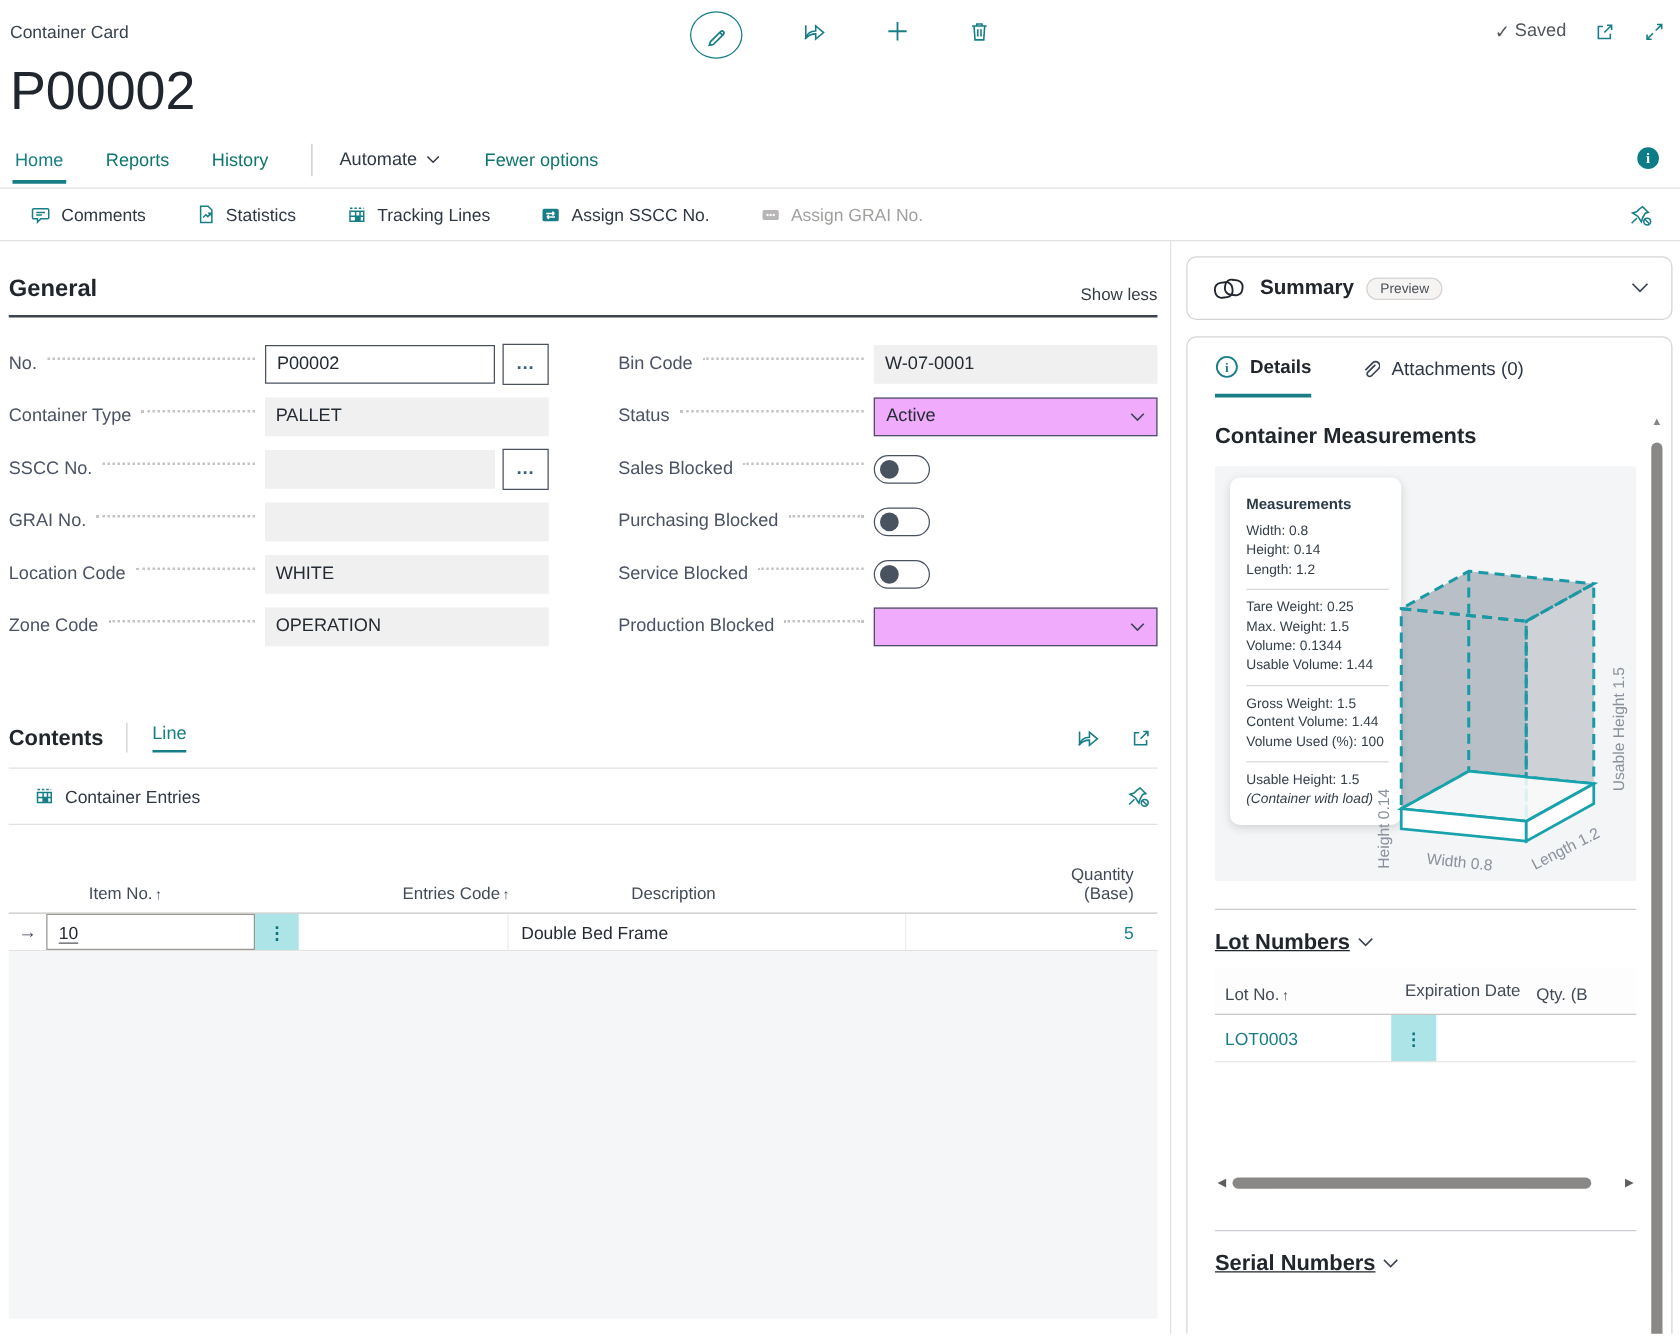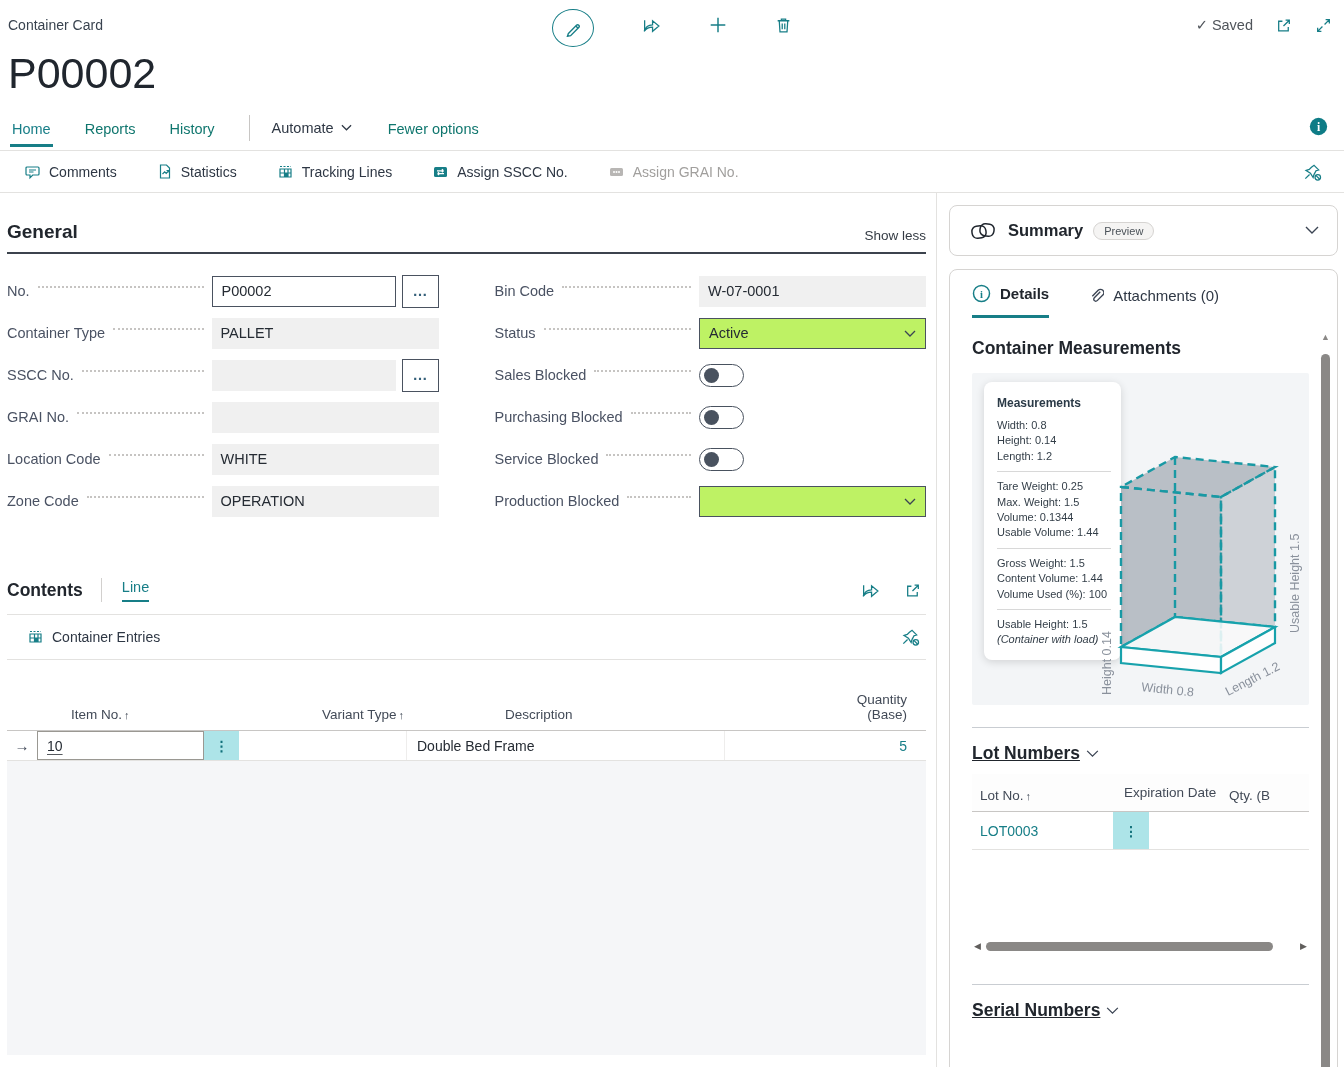--- a/index.html
+++ b/index.html
@@ -49,21 +49,21 @@
   .field { display:flex; align-items:center; height:42px; }
   .flabel { font-size:14.5px; color:#4a5263; white-space:nowrap; }
   .leader { flex:1; border-bottom:2px dotted #c6c4c2; margin:0 8px; transform:translateY(-4px); min-width:12px; }
   .fctrl { width:227px; display:flex; align-items:center; flex-shrink:0; }
   .finput { width:100%; height:31px; border:1px solid #4a5260; background:#fff; font-size:14.5px;
     padding:0 9px; font-family:inherit; color:#252b33; }
   .assist { width:37px; height:33px; border:1px solid #4a5260; background:#fff; margin-left:6px;
     cursor:pointer; font-size:15px; font-weight:700; color:#35607a; line-height:20px; flex-shrink:0; }
   .fdisabled { width:100%; height:31px; background:#f0f0f0; font-size:14.5px; padding:0 9px;
     display:flex; align-items:center; color:#252b33; }
-  .fselect { width:100%; height:31px; border:1px solid #4a5260; background:#bef264; font-size:14.5px;
+  .fselect { width:100%; height:31px; border:1px solid #4a5260; background:#f0abfc; font-size:14.5px;
     padding:0 9px; display:flex; align-items:center; justify-content:space-between; cursor:pointer; }
   .toggle { width:45px; height:23px; border:1px solid #49525f; border-radius:12px; position:relative;
     cursor:pointer; background:#fff; }
   .toggle .knob { width:15px; height:15px; border-radius:50%; background:#49525f; position:absolute; top:3px; left:4px; }
 
   
   .contents-head { display:flex; align-items:center; margin-top:56px; padding-bottom:12px; border-bottom:1px solid #e3e2e0; }
   .contents-head h2 { font-size:17.5px; font-weight:700; color:#21262d; }
   .c-sep { width:1px; height:24px; background:#d2d0ce; margin:0 20px 0 18px; }
   .line-tab { font-size:14.5px; color:#177e87; padding-bottom:5px; border-bottom:2px solid #177e87; cursor:pointer; }
@@ -409,21 +409,21 @@
             <circle cx="14" cy="13.5" r="2.6"></circle>
             <path d="M12.2 11.7l3.6 3.6"></path>
           </svg>
       </span>
     </div>
 
     <div class="grid-header">
       <span class="gh-arrow"></span>
       <span class="gh-item sort">Item No.</span>
       <span class="gh-ell"></span>
-      <span class="gh-variant sort">Variant Type</span>
+      <span class="gh-variant sort">Entries Code</span>
       <span class="gh-desc">Description</span>
       <span class="gh-qty">Quantity (Base)</span>
     </div>
     <div class="grid-row">
       <span class="gc gc-arrow">→</span>
       <span class="gc gc-item">
           <span>10</span>
         </span>
       <span class="gc gc-ell">⋮</span>
       <span class="gc gc-variant"></span>

